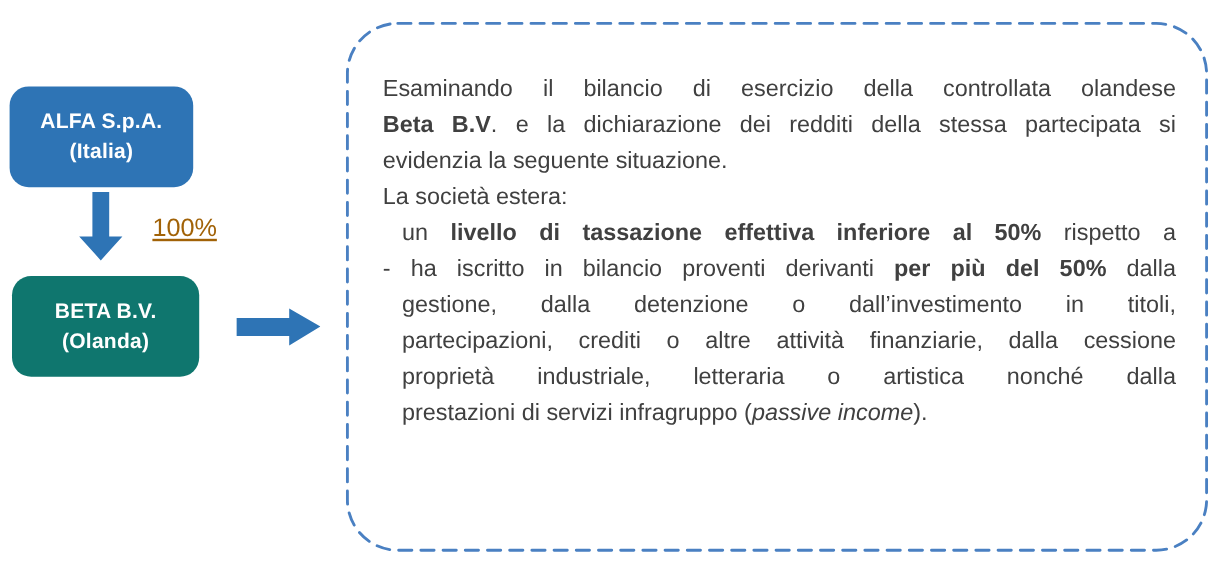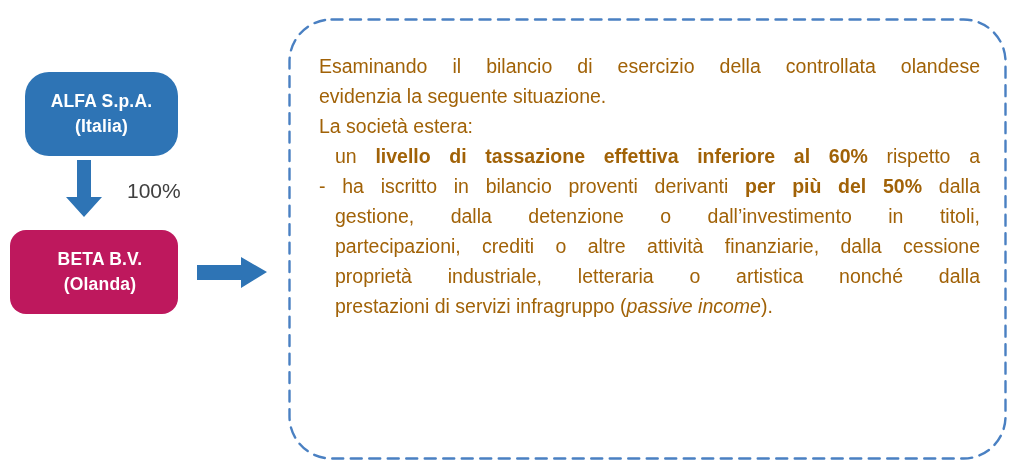--- a/index.html
+++ b/index.html
@@ -9,39 +9,39 @@
   }
   .canvas { position: relative; width: 1024px; height: 475px; overflow: hidden; background: #ffffff; }
 
   
   .org-box {
     position: absolute; border-radius: 16px;
     color: #ffffff; font-weight: bold; font-size: 17.5px; line-height: 25px;
     display: flex; flex-direction: column; align-items: center; justify-content: center;
     text-align: center; letter-spacing: 0.2px;
   }
-  #alfa-box { left: 25px; top: 72px; width: 153px; height: 84px; border-radius: 24px; }
+  #alfa-box { left: 8px; top: 72px; width: 153px; height: 84px; }
   #beta-box { left: 10px; top: 230px; width: 156px; height: 84px; }
 
   .arrow-svg { position: absolute; display: block; }
   #down-arrow { left: 64px; top: 158px; }
   #right-arrow { left: 197px; top: 253px; }
 
   .ownership {
     position: absolute; left: 127px; top: 179px;
-    font-size: 21px; color: #404040;
+    font-size: 21px; color: #a16207; text-decoration: underline;
   }
 
   
   .textbox { position: absolute; left: 288px; top: 18px; width: 719px; height: 442px; }
   .textbox .border-svg { position: absolute; left: 0; top: 0; }
   .text-content {
-    position: absolute; left: 0; top: 4px; width: 100%; box-sizing: border-box;
+    position: absolute; left: 0; top: 12px; width: 100%; box-sizing: border-box;
     padding: 29px 27px 0 31px;
-    font-size: 19.5px; line-height: 30px; color: #a16207;
+    font-size: 19.5px; line-height: 30px; color: #404040;
   }
   .tline { text-align: left; }
   .tline.just { text-align: justify; text-align-last: justify; }
   .tline.indent { padding-left: 16px; }
   .b { font-weight: bold; }
   .i { font-style: italic; }
 </style>
 </head>
 <body>
 
@@ -51,38 +51,39 @@
     <div>ALFA S.p.A.</div>
     <div>(Italia)</div>
   </div>
 
   <svg class="arrow-svg" id="down-arrow" width="40" height="60" viewBox="0 0 40 60">
     <polygon points="13,2 27,2 27,39 38,39 20,59 2,39 13,39" fill="#2E74B5"></polygon>
   </svg>
 
   <div class="ownership">100%</div>
 
-  <div class="org-box" id="beta-box" style="background-color: #be185d; padding-left: 12px;">
+  <div class="org-box" id="beta-box" style="background-color: #0f766e;">
     <div>BETA B.V.</div>
     <div>(Olanda)</div>
   </div>
 
   <svg class="arrow-svg" id="right-arrow" width="70" height="36" viewBox="0 0 70 36">
     <polygon points="0,12 44,12 44,4 70,19 44,35 44,27 0,27" fill="#2E74B5"></polygon>
   </svg>
 
   <div class="textbox">
     <svg class="border-svg" width="719" height="442" viewBox="0 0 719 442">
       <rect x="1.5" y="1.5" width="716" height="439" rx="42" ry="42" fill="none" stroke-width="2.4" stroke-dasharray="11 7.5" stroke-linecap="round" stroke="#4A80C2"></rect>
     </svg>
     <div class="text-content">
         <div class="tline just"><span>Esaminando il bilancio di esercizio della controllata olandese</span></div>
+        <div class="tline just"><span class="b">Beta B.V</span><span>. e la dichiarazione dei redditi della stessa partecipata si</span></div>
         <div class="tline"><span>evidenzia la seguente situazione.</span></div>
         <div class="tline"><span>La società estera:</span></div>
-        <div class="tline indent just"><span>un </span><span class="b">livello di tassazione effettiva inferiore al 60%</span><span> rispetto a</span></div>
+        <div class="tline indent just"><span>un </span><span class="b">livello di tassazione effettiva inferiore al 50%</span><span> rispetto a</span></div>
         <div class="tline just"><span>- ha iscritto in bilancio proventi derivanti </span><span class="b">per più del 50%</span><span> dalla</span></div>
         <div class="tline indent just"><span>gestione, dalla detenzione o dall’investimento in titoli,</span></div>
         <div class="tline indent just"><span>partecipazioni, crediti o altre attività finanziarie, dalla cessione</span></div>
         <div class="tline indent just"><span>proprietà industriale, letteraria o artistica nonché dalla</span></div>
         <div class="tline indent"><span>prestazioni di servizi infragruppo (</span><span class="i">passive income</span><span>).</span></div>
       </div>
   </div>
 
 </div>
 

